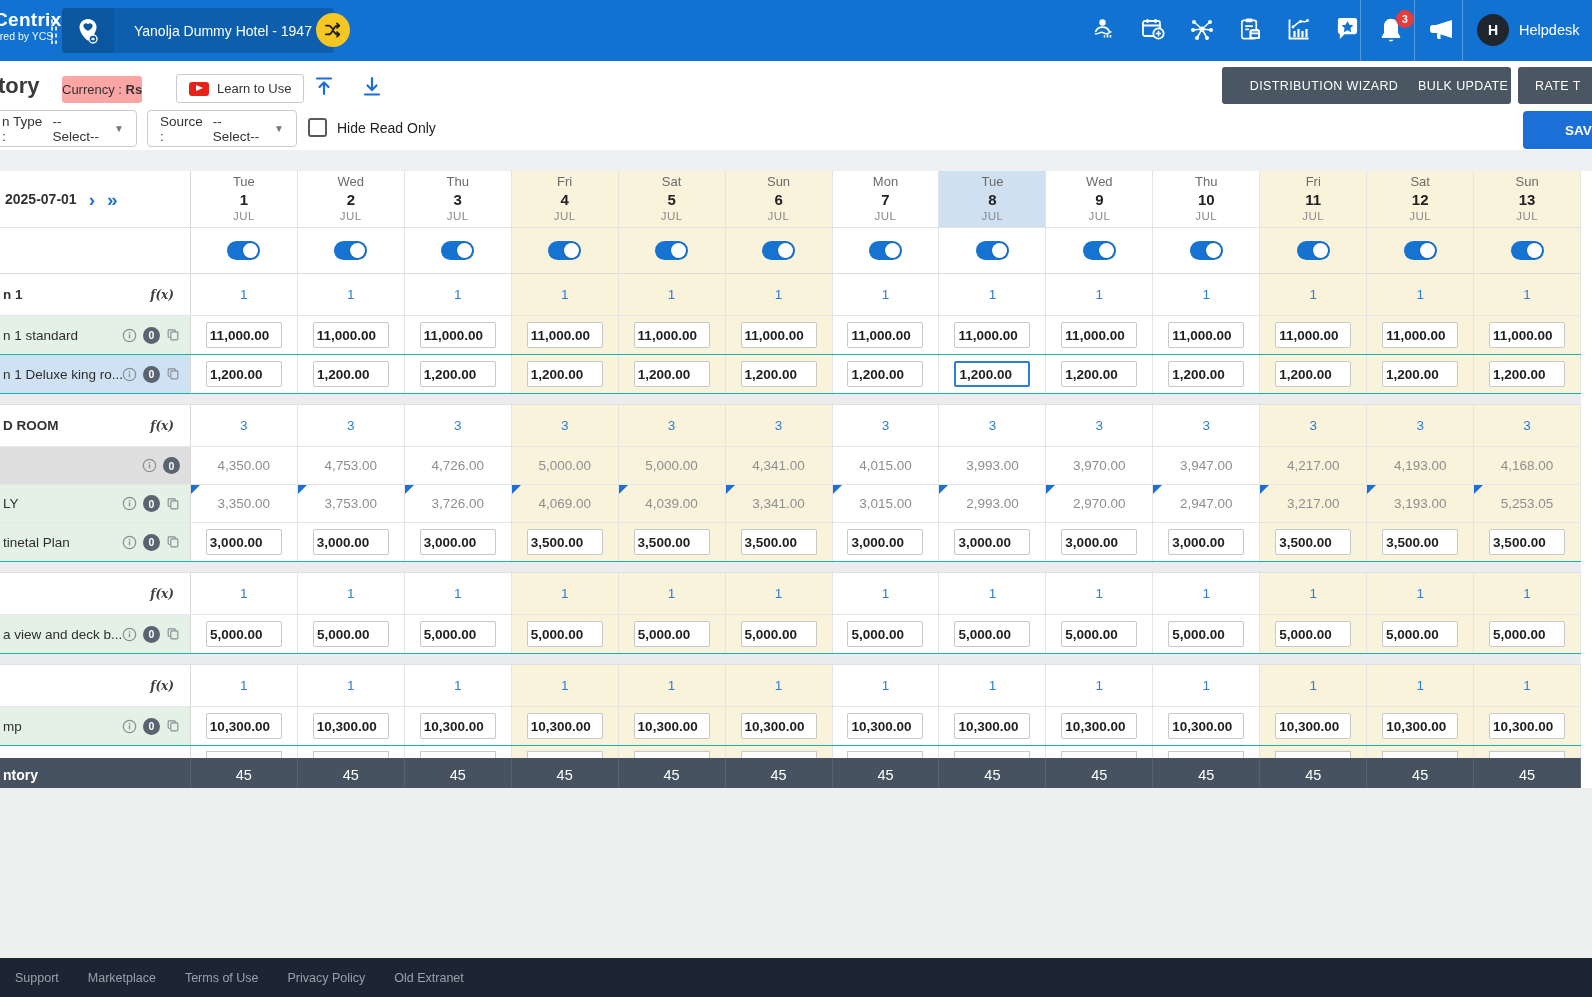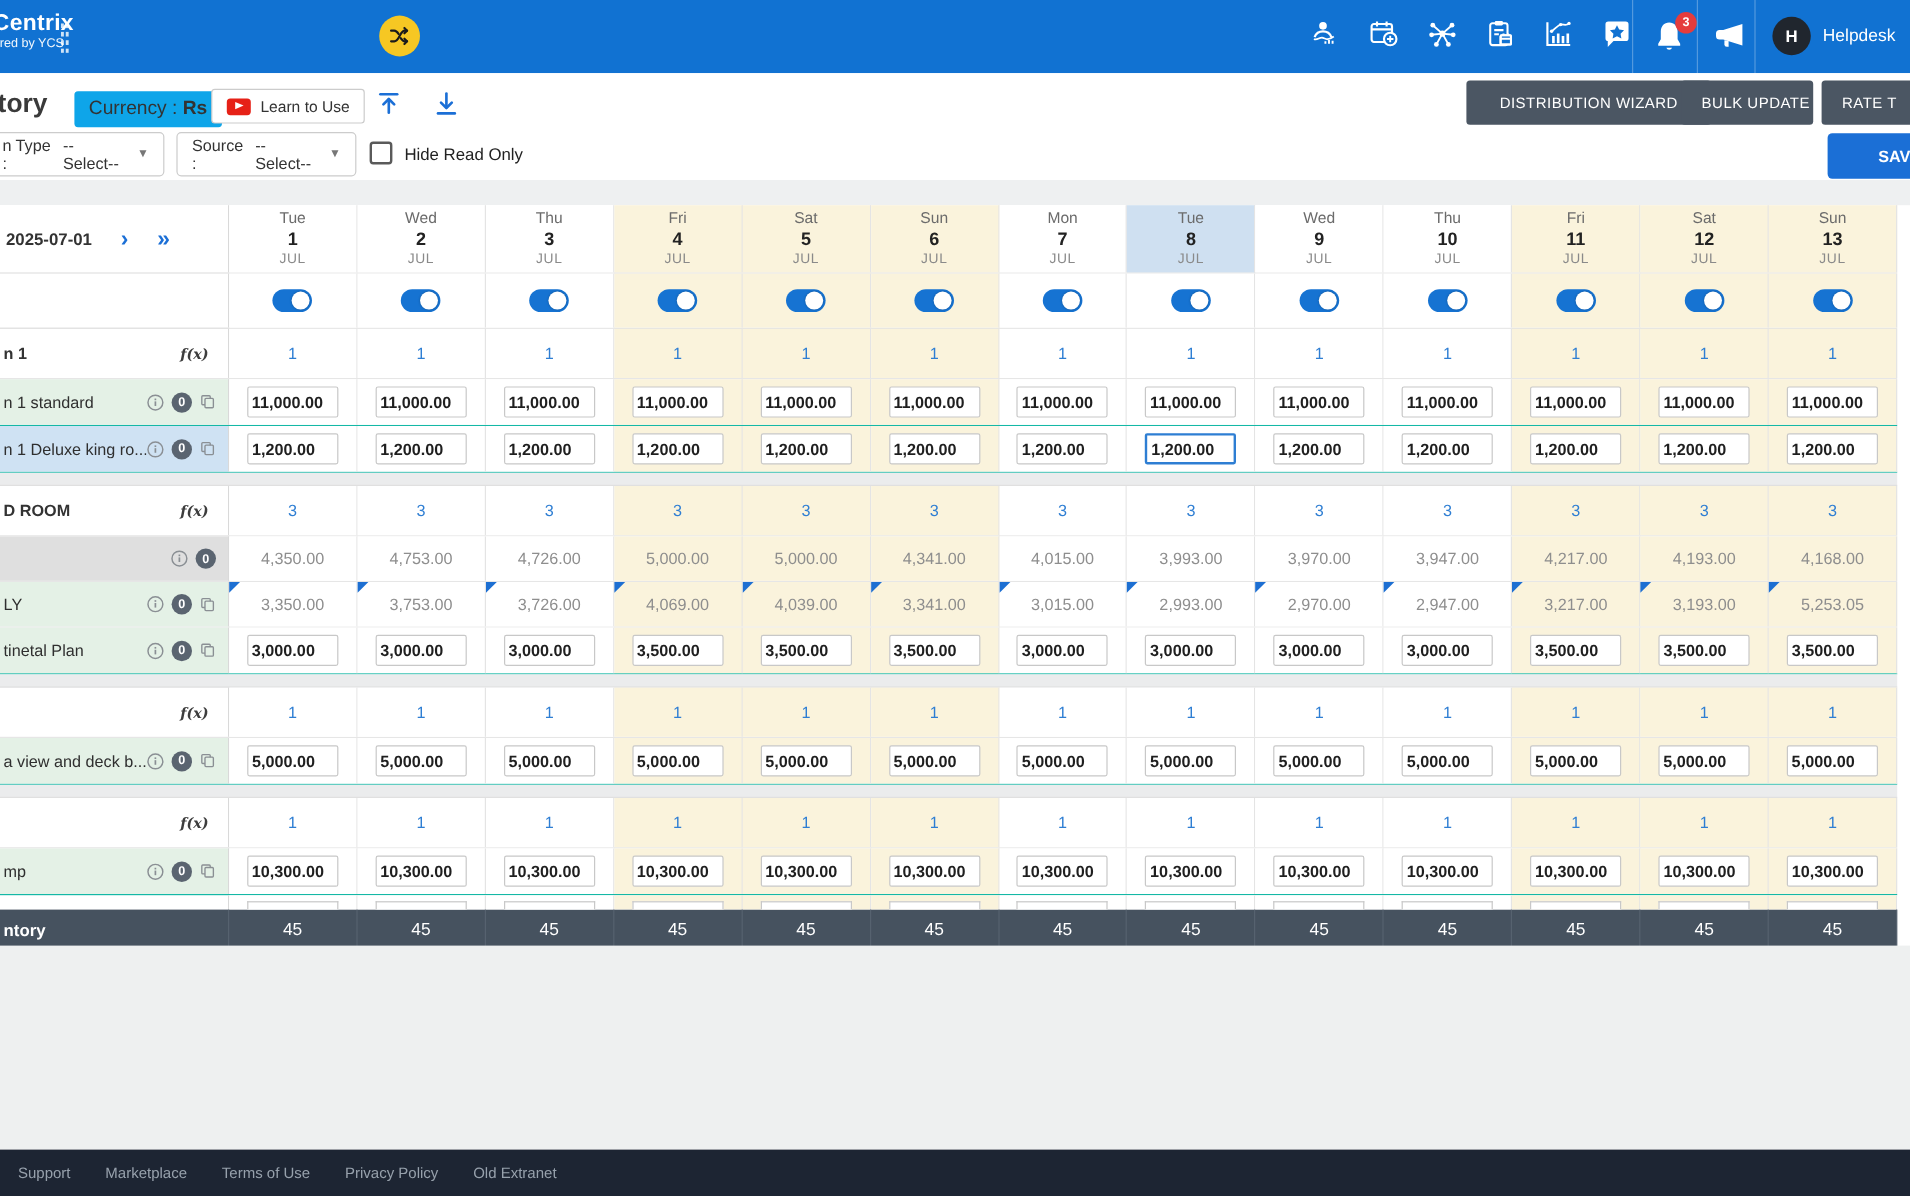--- a/index.html
+++ b/index.html
@@ -29,22 +29,22 @@
       align-items:center; justify-content:center; padding:0 4px; }
   #mega-wrap { position:absolute; left:1428px; top:17px; }
   #avatar { position:absolute; left:1477px; top:14px; width:32px; height:32px; border-radius:50%;
       background:#20262e; color:#fff; font-size:14px; font-weight:700; display:flex;
       align-items:center; justify-content:center; }
   #helpdesk { position:absolute; left:1519px; top:22px; color:#fff; font-size:14.5px; white-space:nowrap; }
 
   
   #toolbar { position:absolute; top:61px; left:0; width:1592px; height:49px; background:#fff; }
   #page-title { position:absolute; left:-2px; top:12px; font-size:22px; font-weight:600; color:#3a3a3a; }
-  #currency-pill { position:absolute; left:62px; top:15px; background:#0ea5e9; border-radius:3px;
-      padding:6px 12px; font-size:16px; color:#333; }
+  #currency-pill { position:absolute; left:62px; top:15px; background:#fca5a5; border-radius:3px;
+      padding:6px 0; font-size:13px; color:#333; }
   #currency-pill b { font-weight:700; }
   #learn-btn { position:absolute; left:176px; top:13px; height:29px; background:#fff; border:1px solid #ccc;
       border-radius:3px; display:flex; align-items:center; gap:8px; padding:0 12px; font-size:13px; color:#333; }
   .yt-badge { width:20px; height:14px; background:#e62117; border-radius:3px; position:relative; }
   .yt-badge::after { content:''; position:absolute; left:7px; top:3.5px; border-left:7px solid #fff;
       border-top:3.5px solid transparent; border-bottom:3.5px solid transparent; }
   #up-ico { position:absolute; left:313px; top:14px; }
   #down-ico { position:absolute; left:361px; top:14px; }
   .dark-btn { position:absolute; top:6px; height:37px; background:#4b5663; color:#fff; border:none;
       border-radius:3px; font-size:12.5px; letter-spacing:.4px; padding:0 17px;
@@ -74,21 +74,21 @@
   .g-cell { width:107px; border-right:1px solid #e4e4e4; display:flex; align-items:center;
       justify-content:center; position:relative; }
   .bg-white { background:#fff; } .bg-cream { background:#faf3dc; } .bg-blue { background:#cfe0f1; }
   .lbl-green { background:#e4f1e6; } .lbl-blue { background:#cfe2f3; } .lbl-gray { background:#dfdfdf; }
 
   .r-header { height:57px; border-bottom:1px solid #e2e2e2; }
   .r-header .g-cell { flex-direction:column; justify-content:center; line-height:1.25; }
   .dh-dow { font-size:13px; color:#6b6b6b; }
   .dh-day { font-size:15px; font-weight:700; color:#222; }
   .dh-mon { font-size:11.5px; color:#8a8a8a; letter-spacing:.5px; }
-  #date-nav { gap:24px; }
+  #date-nav { gap:12px; }
   #date-nav .dtxt { font-size:14px; font-weight:600; color:#333; padding-left:2px; }
   .chev { color:#1b6fd6; font-weight:700; font-size:19px; line-height:1; }
 
   .r-toggle { height:46px; border-bottom:1px solid #dcdcdc; }
   .toggle { width:33px; height:19px; background:#1673d2; border-radius:10px; position:relative; }
   .toggle::after { content:''; position:absolute; right:2px; top:2px; width:15px; height:15px;
       border-radius:50%; background:#fff; box-shadow:0 0 2px rgba(0,0,0,.3); }
 
   .r-avail { height:42px; border-bottom:1px solid #e6e6e6; }
   .r-input { height:39px; border-bottom:1px solid #14b8a6; }
@@ -125,20 +125,31 @@
 </style>
 </head>
 <body>
 
 <div id="topbar">
   <div id="logo">
     <div class="t1">Centrix</div>
     <div class="t2">ered by YCS</div>
   </div>
   <div id="drag-dots"></div>
+  <div id="hotel-box">
+    <span class="pin-seg">
+      <svg width="22" height="26" viewBox="0 0 22 26">
+          <path d="M11 1C6 1 2.5 4.7 2.5 9.2c0 5.7 7 13.3 8.5 13.3s8.5-7.6 8.5-13.3C19.5 4.7 16 1 11 1z" fill="#fff"></path>
+          <path d="M11 6.2c1.7-1.8 4.6-.4 4.6 1.7 0 1.9-3.2 4.3-4.6 4.9-1.4-.6-4.6-3-4.6-4.9 0-2.1 2.9-3.5 4.6-1.7z" fill="#0a579f"></path>
+          <circle cx="16" cy="21" r="4" fill="#0a579f" stroke="#fff" stroke-width="1.4"></circle>
+          <path d="M14 21h4M15.6 19.8v2.4M16.4 19.8v2.4" stroke="#fff" stroke-width="1"></path>
+        </svg>
+    </span>
+    <span class="hname">Yanolja Dummy Hotel -  1947</span>
+  </div>
   <div id="swap-btn">
     <svg width="18" height="16" viewBox="0 0 20 18" fill="none" stroke="#1b1b1b" stroke-width="2" stroke-linecap="round" stroke-linejoin="round">
         <path d="M2 14h3c5 0 5-10 10-10h2"></path>
         <path d="M2 4h3c2 0 3 1.5 4 3M11 11c1 1.5 2 3 4 3h2"></path>
         <path d="M14.5 1.5 17 4l-2.5 2.5M14.5 11.5 17 14l-2.5 2.5"></path>
       </svg>
   </div>
 
   <div id="nav-icons">
     <span><svg width="27" height="26" viewBox="0 0 26 26" fill="none" stroke="#fff" stroke-width="1.8">

